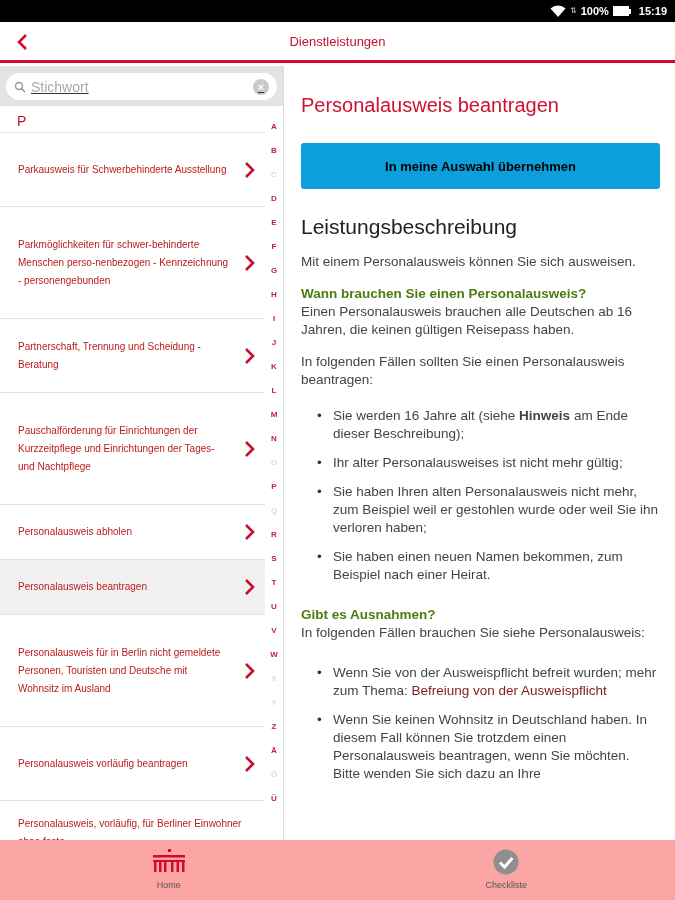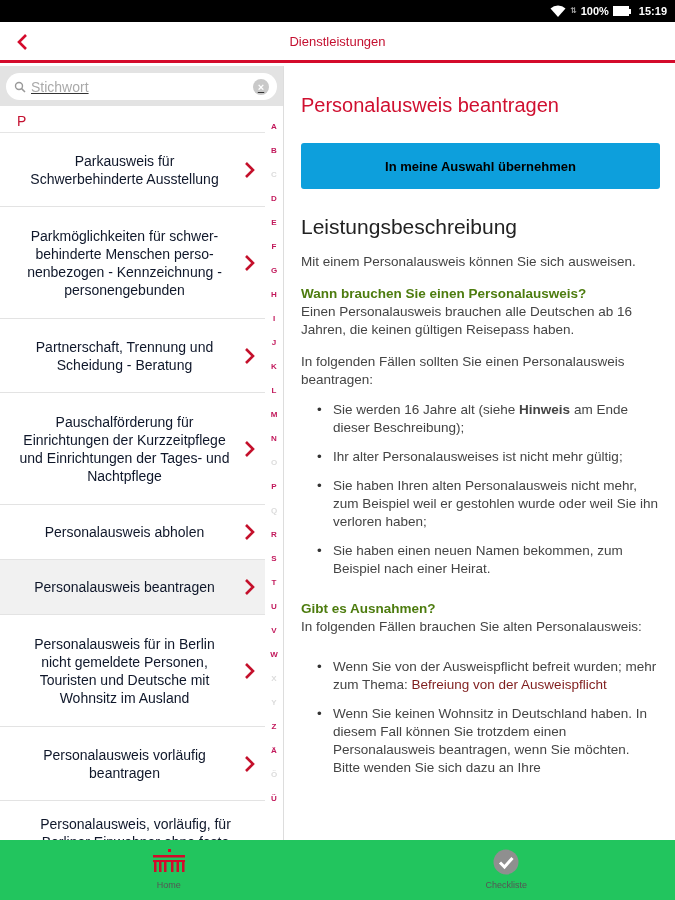--- a/index.html
+++ b/index.html
@@ -28,42 +28,42 @@
   .search { height: 27px; background: #fff; border-radius: 14px; display: flex; align-items: center; padding: 0 8px; }
   .search-icon { width: 12px; height: 12px; margin-right: 5px; }
   .search input { border: none; outline: none; font-size: 14px; flex: 1; color: #333; background: transparent; font-family: "Liberation Sans", sans-serif; }
   .search input::placeholder { color: #aaa; }
   .clear-icon { width: 16px; height: 16px; border-radius: 50%; background: #c9c9c9; color: #fff; font-size: 11px; line-height: 16px; text-align: center; font-weight: bold; cursor: pointer; }
 
   .section-letter { height: 27px; padding: 7px 0 0 17px; color: #c41030; font-size: 14px; border-bottom: 1px solid #e5e5e5; margin-right: 18px; }
   .list { margin-right: 18px; }
   .list-item { display: flex; align-items: center; border-bottom: 1px solid #e3e3e3; padding: 0 0 0 18px; cursor: pointer; }
   .list-item.selected { background: #f1f1f1; }
-  .list-item .label { flex: 1; font-size: 14px; line-height: 18px; color: #0f172a; padding-right: 12px; text-align: center; }
+  .list-item .label { flex: 1; font-size: 10px; line-height: 18px; color: #b91c1c; padding-right: 12px; }
   .list-item .chev { width: 14px; height: 18px; margin-right: 8px; }
 
   .index { position: absolute; right: 0; top: 56px; width: 18px; }
   .index-letter { position: absolute; left: 0; width: 18px; text-align: center; font-size: 8px; font-weight: bold; color: #c2185b; cursor: pointer; }
   .index-letter.disabled { color: #dcdcdc; }
 
   
   .right { position: absolute; left: 285px; top: 66px; width: 390px; height: 774px; overflow: hidden; padding: 0 16px 0 16px; }
   .detail-title { color: #d01030; font-size: 20px; margin-top: 28px; font-weight: normal; }
   .add-btn { display: block; margin-top: 26px; width: 359px; height: 46px; background: #0d9fdc; color: #000000; border: none; border-radius: 3px;
     font-size: 13px; font-weight: bold; font-family: "Liberation Sans", sans-serif; cursor: pointer; }
   .section-title { font-size: 21px; color: #222; margin-top: 26px; font-weight: normal; }
   .p { font-size: 13.5px; line-height: 18px; color: #444; margin-top: 14px; }
   .p b { color: #4d7c0f; }
-  .bullets { list-style: none; margin-top: 12px; padding-left: 16px; }
+  .bullets { list-style: none; margin-top: 18px; padding-left: 16px; }
   .bullets li { position: relative; font-size: 13.5px; line-height: 18px; color: #444; padding-left: 16px; margin-bottom: 11px; }
   .bullets li::before { content: "\2022"; position: absolute; left: 0; top: 0; color: #333; }
   .link { color: #7f1d1d; cursor: pointer; }
 
   
-  .bottom { position: absolute; left: 0; top: 840px; width: 675px; height: 60px; background: #22c55e; display: flex; }
+  .bottom { position: absolute; left: 0; top: 840px; width: 675px; height: 60px; background: #fca5a5; display: flex; }
   .tab { flex: 1; display: flex; flex-direction: column; align-items: center; justify-content: flex-start; padding-top: 9px; cursor: pointer; }
   .tab .tab-label { font-size: 9px; color: #555; margin-top: 7px; }
   .tab svg { display: block; }
 </style>
 </head>
 <body>
 
 <div class="statusbar">
   <svg class="sb-wifi" viewBox="0 0 16 12">
     <path d="M8 12 L0.5 3.5 A11 11 0 0 1 15.5 3.5 Z" fill="#fff"></path>
@@ -196,21 +196,21 @@
   </p>
   <p class="p">In folgenden Fällen sollten Sie einen Personalausweis beantragen:</p>
   <ul class="bullets">
     <li><span>Sie werden 16 Jahre alt (siehe </span><b>Hinweis</b><span> am Ende dieser Beschreibung);</span></li>
     <li>Ihr alter Personalausweises ist nicht mehr gültig;</li>
     <li>Sie haben Ihren alten Personalausweis nicht mehr, zum Beispiel weil er gestohlen wurde oder weil Sie ihn verloren haben;</li>
     <li>Sie haben einen neuen Namen bekommen, zum Beispiel nach einer Heirat.</li>
   </ul>
   <p class="p" style="margin-top:22px">
     <b>Gibt es Ausnahmen?</b><br>
-    <span>In folgenden Fällen brauchen Sie alten Personalausweis:</span>
+    <span>In folgenden Fällen brauchen Sie siehe Personalausweis:</span>
   </p>
   <ul class="bullets" style="margin-top:22px">
     <li><span>Wenn Sie von der Ausweispflicht befreit wurden; mehr zum Thema: </span><span class="link">Befreiung von der Ausweispflicht</span></li>
     <li>Wenn Sie keinen Wohnsitz in Deutschland haben. In diesem Fall können Sie trotzdem einen Personalausweis beantragen, wenn Sie möchten. Bitte wenden Sie sich dazu an Ihre</li>
   </ul>
 </div>
 
 <div class="bottom">
   <div class="tab">
     <svg width="34" height="24" viewBox="0 0 34 24">

